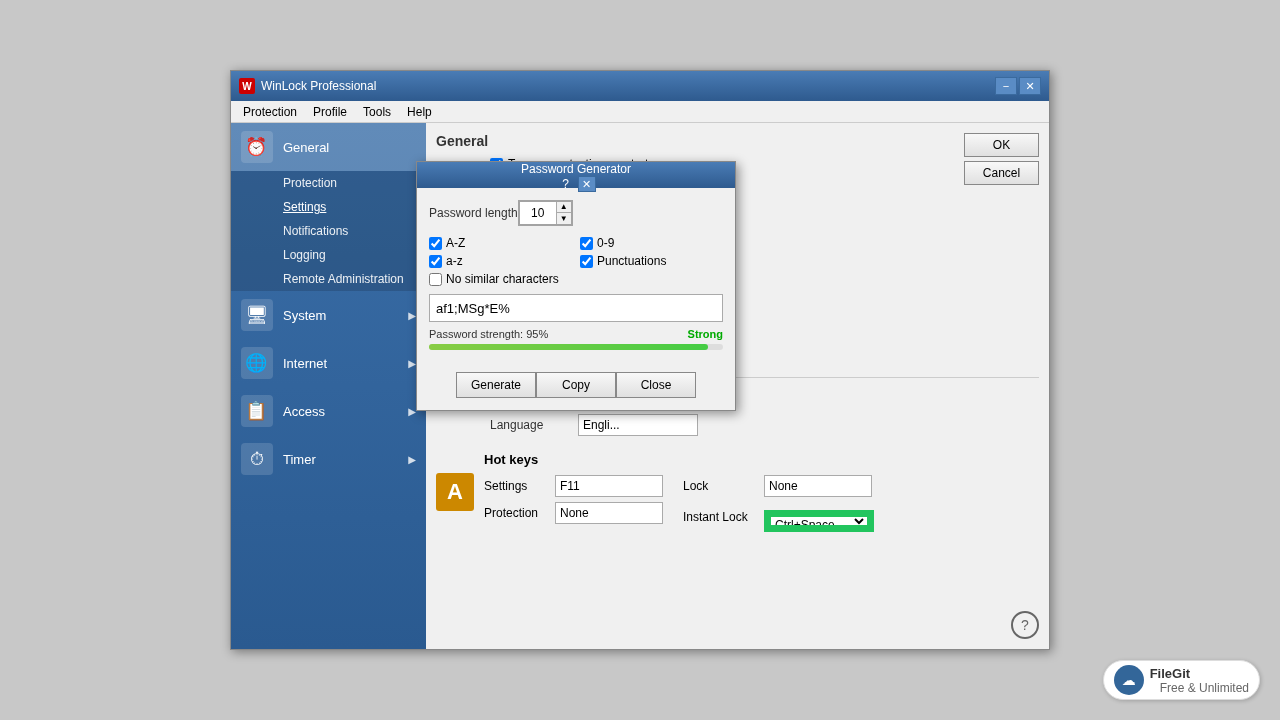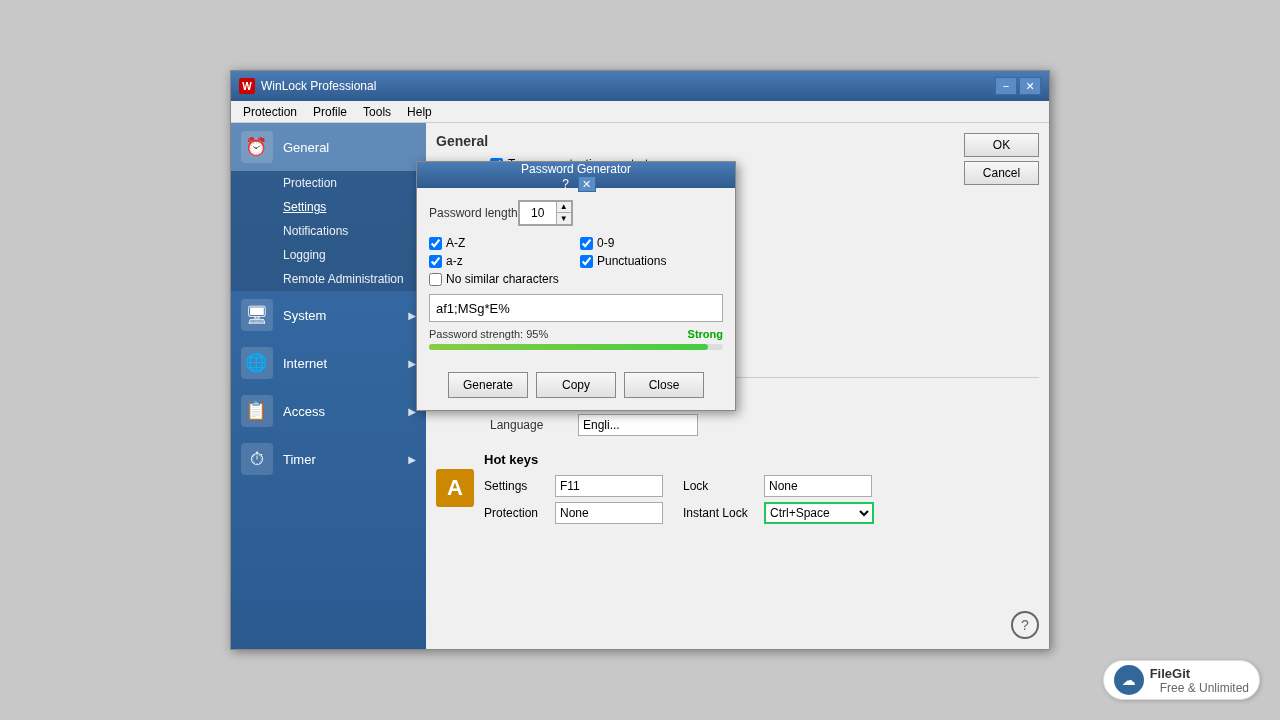--- a/index.html
+++ b/index.html
@@ -312,23 +312,24 @@
       height: 22px;
       border: 1px solid #aaa;
       background: white;
       font-size: 12px;
       padding: 2px 4px;
     }
 
     .hot-key-dropdown {
       width: 110px;
       height: 22px;
-      border: 2px solid #22c55e;
+      border: 7px solid #22c55e;
       background: white;
       font-size: 12px;
+      margin-top: 8px;
     }
 
     .help-btn {
       position: absolute;
       bottom: 10px;
       right: 10px;
       width: 28px;
       height: 28px;
       border-radius: 50%;
       border: 2px solid #666;
@@ -527,21 +528,20 @@
 
     .pwd-strength-bar {
       height: 100%;
       background: linear-gradient(to right, #88cc44, #44cc44);
       border-radius: 3px;
     }
 
     .dialog-footer {
       display: flex;
       justify-content: center;
-      gap: 8px;
       padding: 0 12px 12px;
     }
 
     .dialog-footer-btn {
       width: 80px;
       height: 26px;
       border: 1px solid #888;
       background: linear-gradient(to bottom, #f8f8f8, #e0e0e0);
       cursor: pointer;
       font-size: 12px;

